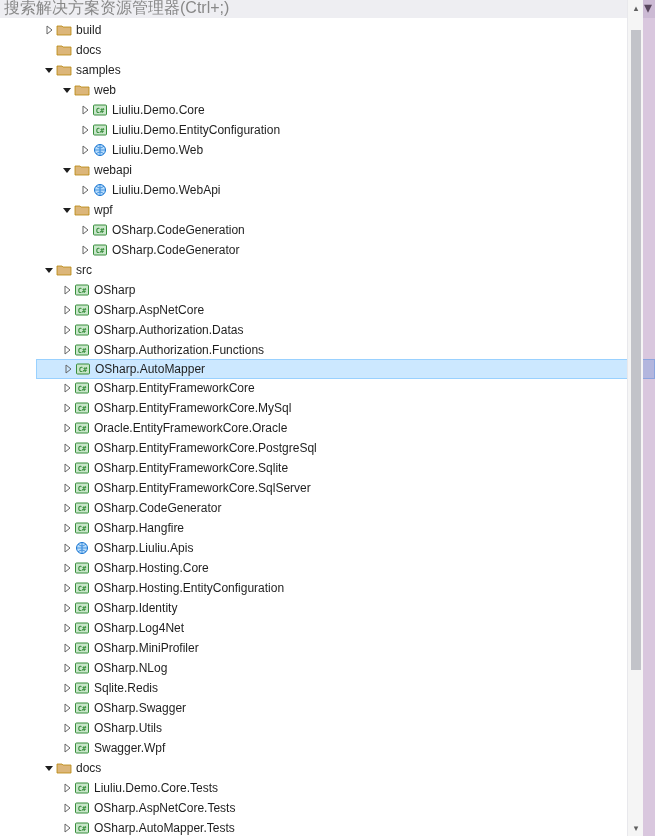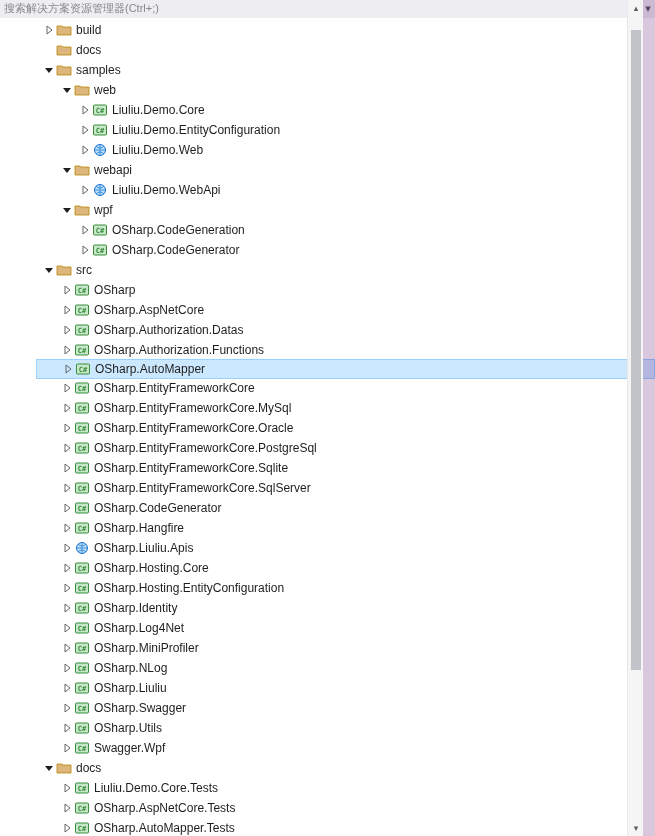--- a/index.html
+++ b/index.html
@@ -10,21 +10,21 @@
       width: 655px;
       height: 836px;
       overflow: hidden;
       position: relative;
       color: #1e1e1e;
     }
     .header-bar {
       height: 34px;
       background: #eeeef2;
       border-bottom: 1px solid #cccedb;
-      font-size: 11px;
+      font-size: 16px;
       color: #888;
       padding-left: 4px;
       line-height: 16px;
       overflow: hidden;
       white-space: nowrap;
     }
     .header-bar .chev {
       float: right;
       width: 14px;
       text-align: center;
@@ -432,21 +432,21 @@
           <svg width="10" height="10" viewBox="0 0 10 10">
             <path d="M3 1 L8 5 L3 9 Z" fill="none" stroke="#646464" stroke-width="1"></path>
           </svg>
         </span>
         <span class="icon">
           <svg width="16" height="16" viewBox="0 0 16 16">
       <rect x="1.5" y="3" width="13" height="10" rx="1" fill="#c8e6c9" stroke="#388e3c" stroke-width="1"></rect>
       <text x="8" y="11" font-size="7" font-family="Consolas,monospace" fill="#388e3c" text-anchor="middle" font-weight="bold">C#</text>
     </svg>
         </span>
-        <span class="label">OSharp.EntityFrameworkCore.Oracle</span>
+        <span class="label">Oracle.EntityFrameworkCore.Oracle</span>
       </div>
       <div class="row">
         <span class="indent" style="width: 24px;"></span>
         <span class="expander">
           <svg width="10" height="10" viewBox="0 0 10 10">
             <path d="M3 1 L8 5 L3 9 Z" fill="none" stroke="#646464" stroke-width="1"></path>
           </svg>
         </span>
         <span class="icon">
           <svg width="16" height="16" viewBox="0 0 16 16">
@@ -627,21 +627,21 @@
           <svg width="10" height="10" viewBox="0 0 10 10">
             <path d="M3 1 L8 5 L3 9 Z" fill="none" stroke="#646464" stroke-width="1"></path>
           </svg>
         </span>
         <span class="icon">
           <svg width="16" height="16" viewBox="0 0 16 16">
       <rect x="1.5" y="3" width="13" height="10" rx="1" fill="#c8e6c9" stroke="#388e3c" stroke-width="1"></rect>
       <text x="8" y="11" font-size="7" font-family="Consolas,monospace" fill="#388e3c" text-anchor="middle" font-weight="bold">C#</text>
     </svg>
         </span>
-        <span class="label">OSharp.Liuliu</span>
+        <span class="label">Sqlite.Redis</span>
       </div>
       <div class="row">
         <span class="indent" style="width: 24px;"></span>
         <span class="expander">
           <svg width="10" height="10" viewBox="0 0 10 10">
             <path d="M3 1 L8 5 L3 9 Z" fill="none" stroke="#646464" stroke-width="1"></path>
           </svg>
         </span>
         <span class="icon">
           <svg width="16" height="16" viewBox="0 0 16 16">

